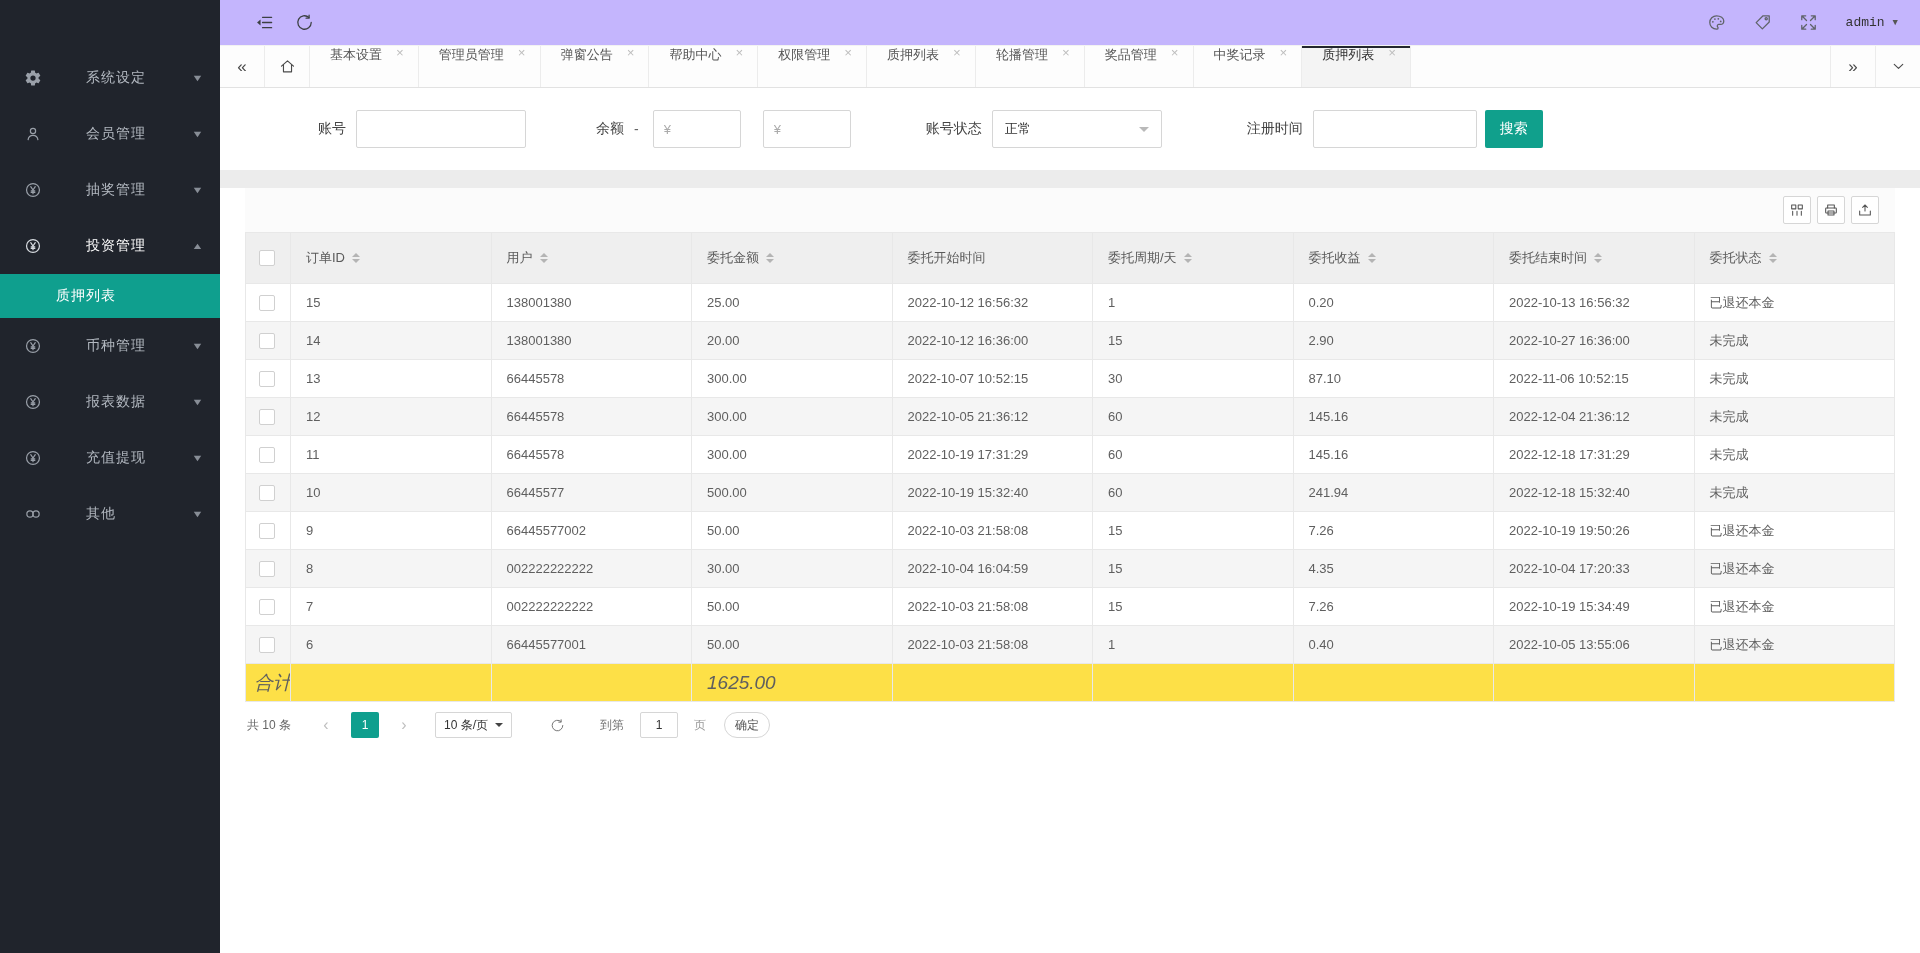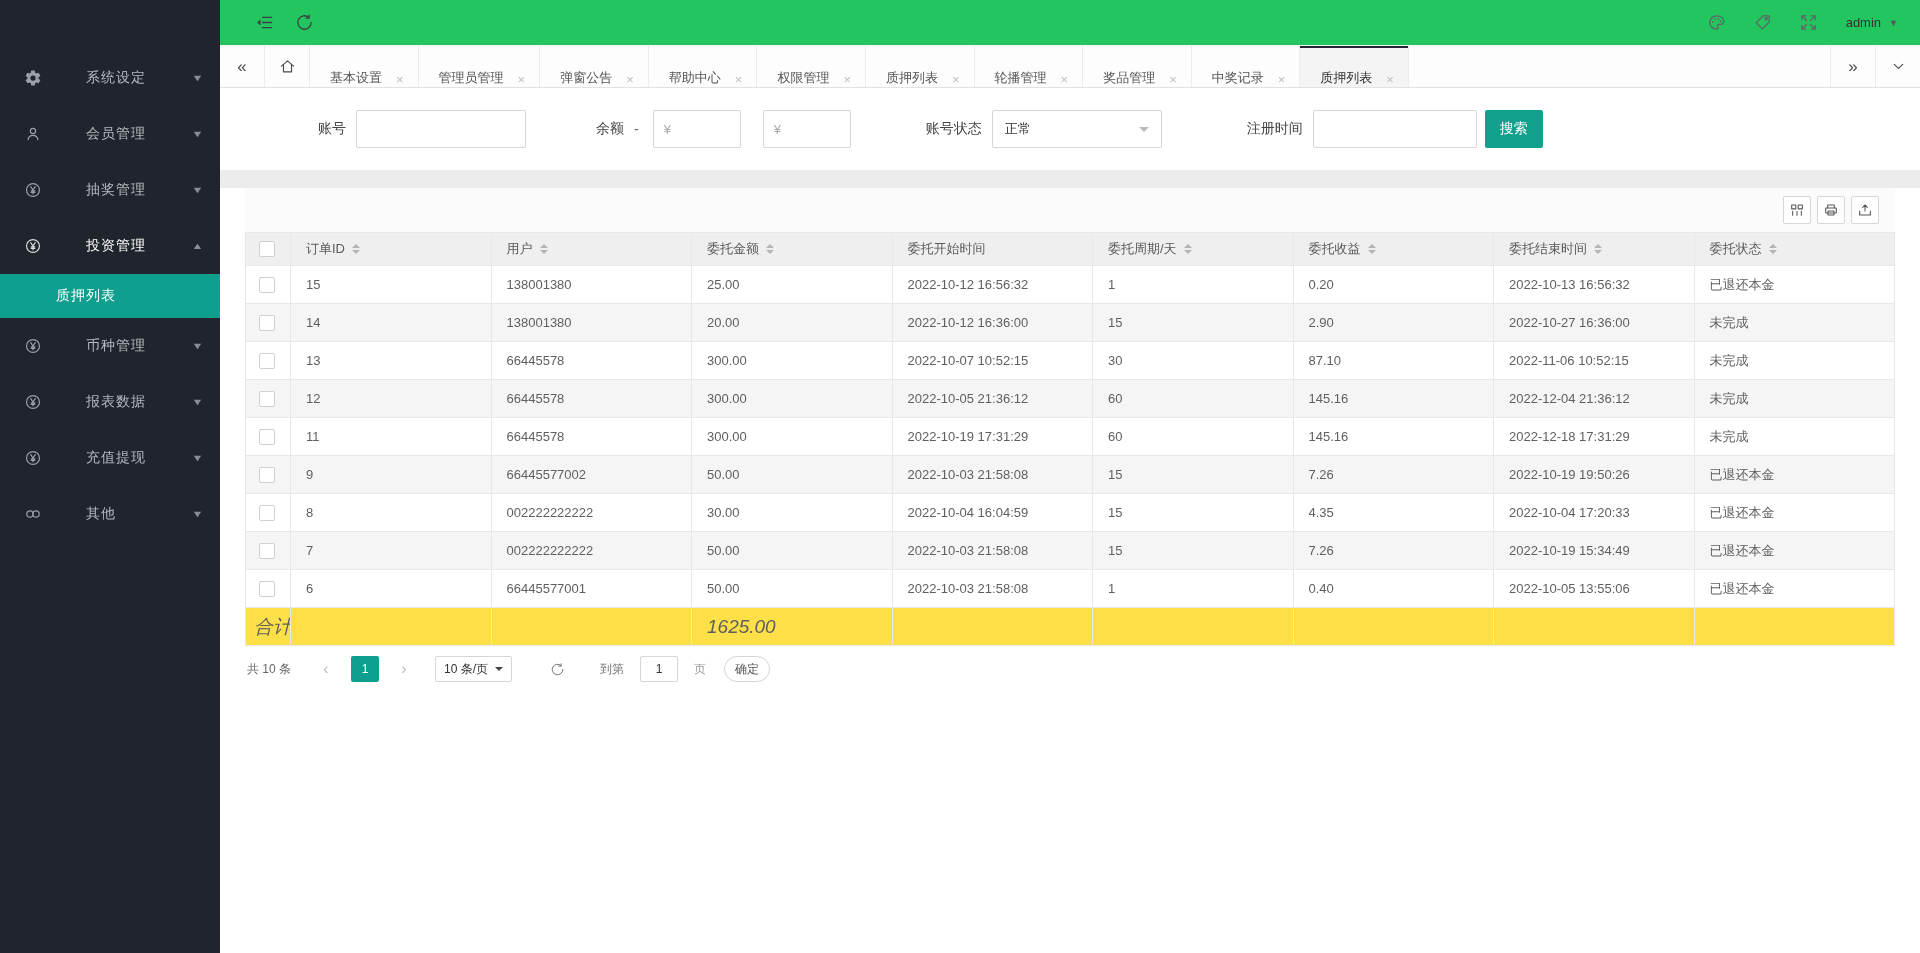--- a/index.html
+++ b/index.html
@@ -17,42 +17,42 @@
   .side-label { flex: 1; letter-spacing: 1px; }
   .side-caret { font-size: 9px; color: #878d96; transform: scaleX(1.4); }
   .side-sub { height: 44px; display: flex; align-items: center; padding-left: 56px;
     font-size: 14px; color: #c2c7cd; background: #1a1e25; cursor: pointer; letter-spacing: 1px; }
   .side-sub.active { background: #0f9f8e; color: #fff; }
 
   
   .main { flex: 1; display: flex; flex-direction: column; background: #fff; min-width: 0; }
 
   .navbar { height: 45px; display: flex; align-items: center; padding: 0 22px 0 24px;
-    background: #22c55e; }
+    background: #c4b5fd; font-family: Liberation Mono, monospace; }
   .nav-btn { width: 40px; height: 45px; display: flex; align-items: center; justify-content: center;
     color: #3c4043; cursor: pointer; }
   .nav-btn .icn, .nav-right .icn { width: 19px; height: 19px; display: inline-flex; }
   .nav-spacer { flex: 1; }
   .nav-right { display: flex; align-items: center; }
   .nav-right .nav-btn { width: 46px; color: #5f6368; }
   .nav-user { display: flex; align-items: center; gap: 8px; margin-left: 14px; font-size: 13px;
     color: #333; cursor: pointer; }
   .nav-user .caret { font-size: 9px; color: #555; }
 
   
   .tabbar { height: 43px; display: flex; align-items: stretch; background: #fdfdfd;
     border-bottom: 1px solid #e2e2e2; border-top: 1px solid #f2f2f2; }
   .tab-ctrl { width: 45px; display: flex; align-items: center; justify-content: center;
     color: #666; cursor: pointer; border-right: 1px solid #ececec; }
   .tab-ctrl.right { border-right: none; border-left: 1px solid #ececec; }
   .tab-ctrl .chev { font-size: 17px; color: #4a4a4a; }
   .tab-ctrl .icn { width: 17px; height: 17px; display: inline-flex; color: #4a4a4a; }
   #tabs { display: flex; align-items: stretch; }
-  .tab { display: flex; align-items: flex-end; padding: 0 14px 0 20px; font-size: 13px; color: #555;
-    border-right: 1px solid #ececec; cursor: pointer; position: relative; background: #fdfdfd; }
+  .tab { display: flex; align-items: flex-start; padding: 0 14px 0 20px; font-size: 13px; color: #555;
+    border-right: 1px solid #ececec; cursor: pointer; position: relative; background: #fdfdfd; font-family: Liberation Mono, monospace; }
   .tab .close { margin-left: 14px; color: #bdbdbd; font-size: 13px; }
   .tab.active { background: #f4f4f4; color: #333; }
   .tab.active::before { content: ""; position: absolute; left: 0; top: 0; right: 0; height: 2px; background: #23262e; }
   .tab-fill { flex: 1; }
 
   
   .filter-card { background: #fff; padding: 22px 0; }
   .filter-row { display: flex; align-items: center; padding-left: 98px; }
   .f-label { font-size: 14px; color: #444; margin-right: 10px; white-space: nowrap; }
   .f-input { height: 38px; border: 1px solid #d6d6d6; border-radius: 2px; background: #fff;
@@ -83,21 +83,21 @@
     gap: 6px; background: #fbfbfb; padding-right: 16px; }
   .tool-btn { width: 28px; height: 28px; border: 1px solid #d6d6d6; border-radius: 2px;
     background: #fff; display: flex; align-items: center; justify-content: center;
     color: #565656; cursor: pointer; }
   .tool-btn .icn { width: 16px; height: 16px; display: inline-flex; }
 
   table { width: 100%; border-collapse: collapse; table-layout: fixed;
     border: 1px solid #e6e6e6; }
   th, td { border: 1px solid #e8e8e8; font-weight: normal; text-align: left;
     padding: 0 0 0 15px; overflow: hidden; white-space: nowrap; }
-  thead th { height: 33px; background: #efefef; font-size: 13px; color: #5a5a5a; }
+  thead th { height: 51px; background: #efefef; font-size: 13px; color: #5a5a5a; }
   tbody td { height: 38px; font-size: 13px; color: #5f5f5f; background: #fff; }
   tbody tr:nth-child(even) td { background: #f5f5f5; }
   tfoot td { height: 38px; font-size: 19px; color: #5f5f5f; background: #fde047; font-style: italic; }
   .col-check { width: 45px; }
   .cell-check { padding-left: 13px; }
   .checkbox { width: 16px; height: 16px; border: 1px solid #d0d0d0; border-radius: 2px;
     background: #fff; display: inline-block; vertical-align: middle; cursor: pointer; }
   .th-inner { display: flex; align-items: center; }
   .sort { display: inline-flex; flex-direction: column; margin-left: 7px; cursor: pointer; }
   .sort i { width: 0; height: 0; border: 4px solid transparent; display: block; }
@@ -534,20 +534,31 @@
                 <td>66445578</td>
                 <td>300.00</td>
                 <td>2022-10-19 17:31:29</td>
                 <td>60</td>
                 <td>145.16</td>
                 <td>2022-12-18 17:31:29</td>
                 <td>未完成</td>
               </tr>
               <tr>
                 <td class="cell-check"><span class="checkbox"></span></td>
+                <td>10</td>
+                <td>66445577</td>
+                <td>500.00</td>
+                <td>2022-10-19 15:32:40</td>
+                <td>60</td>
+                <td>241.94</td>
+                <td>2022-12-18 15:32:40</td>
+                <td>未完成</td>
+              </tr>
+              <tr>
+                <td class="cell-check"><span class="checkbox"></span></td>
                 <td>9</td>
                 <td>66445577002</td>
                 <td>50.00</td>
                 <td>2022-10-03 21:58:08</td>
                 <td>15</td>
                 <td>7.26</td>
                 <td>2022-10-19 19:50:26</td>
                 <td>已退还本金</td>
               </tr>
               <tr>

